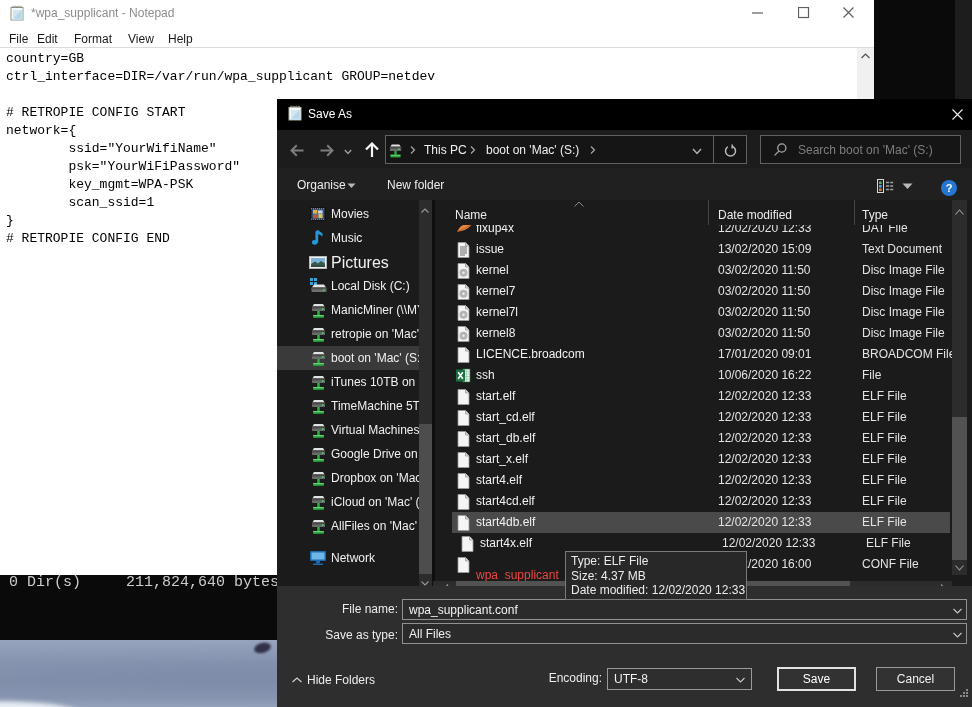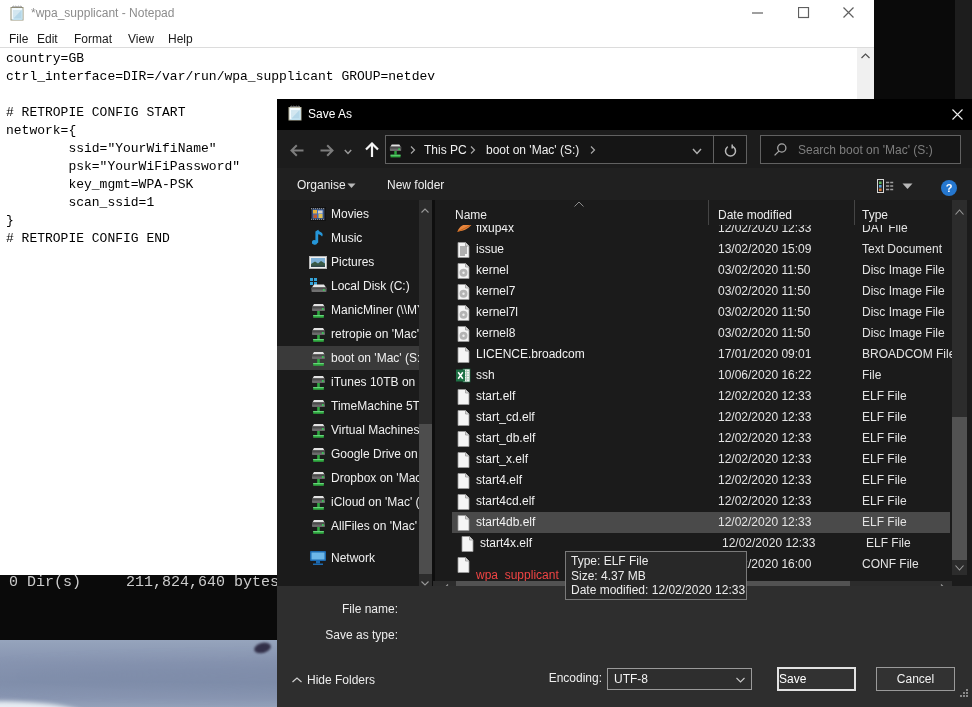--- a/index.html
+++ b/index.html
@@ -350,21 +350,21 @@
           </svg>
       <div class="txt" style="left:54px;top:5px;font-size:12px;line-height:15px;color:#f0f0f0">Music</div>
       </div>
       <div class="a" style="left:0;top:48px;width:142px;height:24px;overflow:hidden">
       <svg class="a" style="left:32px;top:6px" width="18" height="13" viewBox="0 0 18 13">
             <rect x="0.5" y="0.5" width="17" height="12" fill="#f0f0f0" stroke="#b8b8b8"></rect>
             <rect x="2" y="2" width="14" height="9" fill="#7fb2d8"></rect>
             <path d="M2 8 L6 5.5 L9 7.5 L12 5 L16 7.5 L16 11 L2 11 Z" fill="#3a5a46"></path>
             <path d="M2 9.5h14v1.5h-14z" fill="#2c3e50" opacity="0.7"></path>
           </svg>
-      <div class="txt" style="left:54px;top:5px;font-size:12px;line-height:15px;color:#f0f0f0">Pictures</div>
+      <div class="txt" style="left:54px;top:5px;font-size:16px;line-height:15px;color:#f0f0f0">Pictures</div>
       </div>
       <div class="a" style="left:0;top:72px;width:142px;height:24px;overflow:hidden">
       <svg class="a" style="left:31px;top:4px" width="20" height="16" viewBox="0 0 20 16">
             <rect x="2" y="0" width="3" height="3" fill="#35a3d8"></rect>
             <rect x="6" y="0" width="3" height="3" fill="#35a3d8"></rect>
             <rect x="2" y="4" width="3" height="3" fill="#35a3d8"></rect>
             <rect x="6" y="4" width="3" height="3" fill="#35a3d8"></rect>
             <path d="M4 9.5 L6 6.5 H16 L18 9.5 Z" fill="#e6e6e6"></path>
             <rect x="3.5" y="9.5" width="15" height="4.5" rx="0.8" fill="#707070"></rect>
             <rect x="3.5" y="9.5" width="15" height="2" fill="#505050"></rect>
@@ -526,34 +526,46 @@
         <path d="M5 0.5L1.5 4L5 7.5" stroke="#999999" stroke-width="1.1" fill="none"></path>
       </svg>
     <div class="a" style="left:179px;top:381px;width:394px;height:11px;background:#525252"></div>
     <svg class="a" style="left:663px;top:384px" width="6" height="8" viewBox="0 0 6 8">
         <path d="M1 0.5L4.5 4L1 7.5" stroke="#999999" stroke-width="1.1" fill="none"></path>
       </svg>
   </div>
 
   <div class="a" id="footer" style="left:0;top:487px;width:695px;height:115px;background:#2e2e2e">
     <div class="txt" style="left:0;top:16px;width:121px;text-align:right;font-size:12px;line-height:15px;color:#ededed">File name:</div>
+    <div class="a" style="left:125px;top:13px;width:565px;height:21px;background:#2b2b2b;border:1px solid #919191;box-sizing:border-box">
+      <div class="txt" style="left:6px;top:3px;font-size:12px;line-height:14px;color:#f2f2f2">wpa_supplicant.conf</div>
+      <svg class="a" style="left:550px;top:8px" width="9" height="6" viewBox="0 0 9 6">
+          <path d="M0.5 1L4.5 5L8.5 1" stroke="#c8c8c8" stroke-width="1.1" fill="none"></path>
+        </svg>
+    </div>
     <div class="txt" style="left:0;top:42px;width:121px;text-align:right;font-size:12px;line-height:15px;color:#ededed">Save as type:</div>
+    <div class="a" style="left:125px;top:37px;width:565px;height:21px;background:#2b2b2b;border:1px solid #919191;box-sizing:border-box">
+      <div class="txt" style="left:6px;top:3px;font-size:12px;line-height:14px;color:#f2f2f2">All Files</div>
+      <svg class="a" style="left:550px;top:8px" width="9" height="6" viewBox="0 0 9 6">
+          <path d="M0.5 1L4.5 5L8.5 1" stroke="#c8c8c8" stroke-width="1.1" fill="none"></path>
+        </svg>
+    </div>
     <svg class="a" style="left:15px;top:91px" width="10" height="6" viewBox="0 0 10 6">
         <path d="M0.5 5L5 1L9.5 5" stroke="#d0d0d0" stroke-width="1.2" fill="none"></path>
       </svg>
     <div class="txt" style="left:30px;top:87px;font-size:12px;line-height:15px;color:#ededed">Hide Folders</div>
     <div class="txt" style="left:205px;top:85px;width:120px;text-align:right;font-size:12px;line-height:15px;color:#ededed">Encoding:</div>
     <div class="a" style="left:330px;top:82px;width:145px;height:22px;background:#2e2e2e;border:1px solid #9a9a9a;box-sizing:border-box">
       <div class="txt" style="left:6px;top:3px;font-size:12px;line-height:14px;color:#f2f2f2">UTF-8</div>
       <svg class="a" style="left:128px;top:8px" width="9" height="6" viewBox="0 0 9 6">
           <path d="M0.5 1L4.5 5L8.5 1" stroke="#c8c8c8" stroke-width="1.1" fill="none"></path>
         </svg>
     </div>
     <div class="a" style="left:500px;top:81px;width:79px;height:24px;background:#323232;border:2px solid #e2e2e2;box-sizing:border-box">
-      <div class="txt" style="left:0;top:3px;width:75px;text-align:left;font-size:12px;line-height:14px;color:#ffffff">Save</div>
+      <div class="txt" style="left:0;top:3px;width:75px;text-align:center;font-size:12px;line-height:14px;color:#ffffff">Save</div>
     </div>
     <div class="a" style="left:599px;top:81px;width:79px;height:24px;background:#323232;border:1px solid #9a9a9a;box-sizing:border-box">
       <div class="txt" style="left:0;top:4px;width:77px;text-align:center;font-size:12px;line-height:14px;color:#f2f2f2">Cancel</div>
     </div>
     <svg class="a" style="left:683px;top:103px" width="9" height="9" viewBox="0 0 9 9">
         <g fill="#8a8a8a">
           <rect x="6" y="0" width="2" height="2"></rect>
           <rect x="3" y="3" width="2" height="2"></rect>
           <rect x="6" y="3" width="2" height="2"></rect>
           <rect x="0" y="6" width="2" height="2"></rect>

